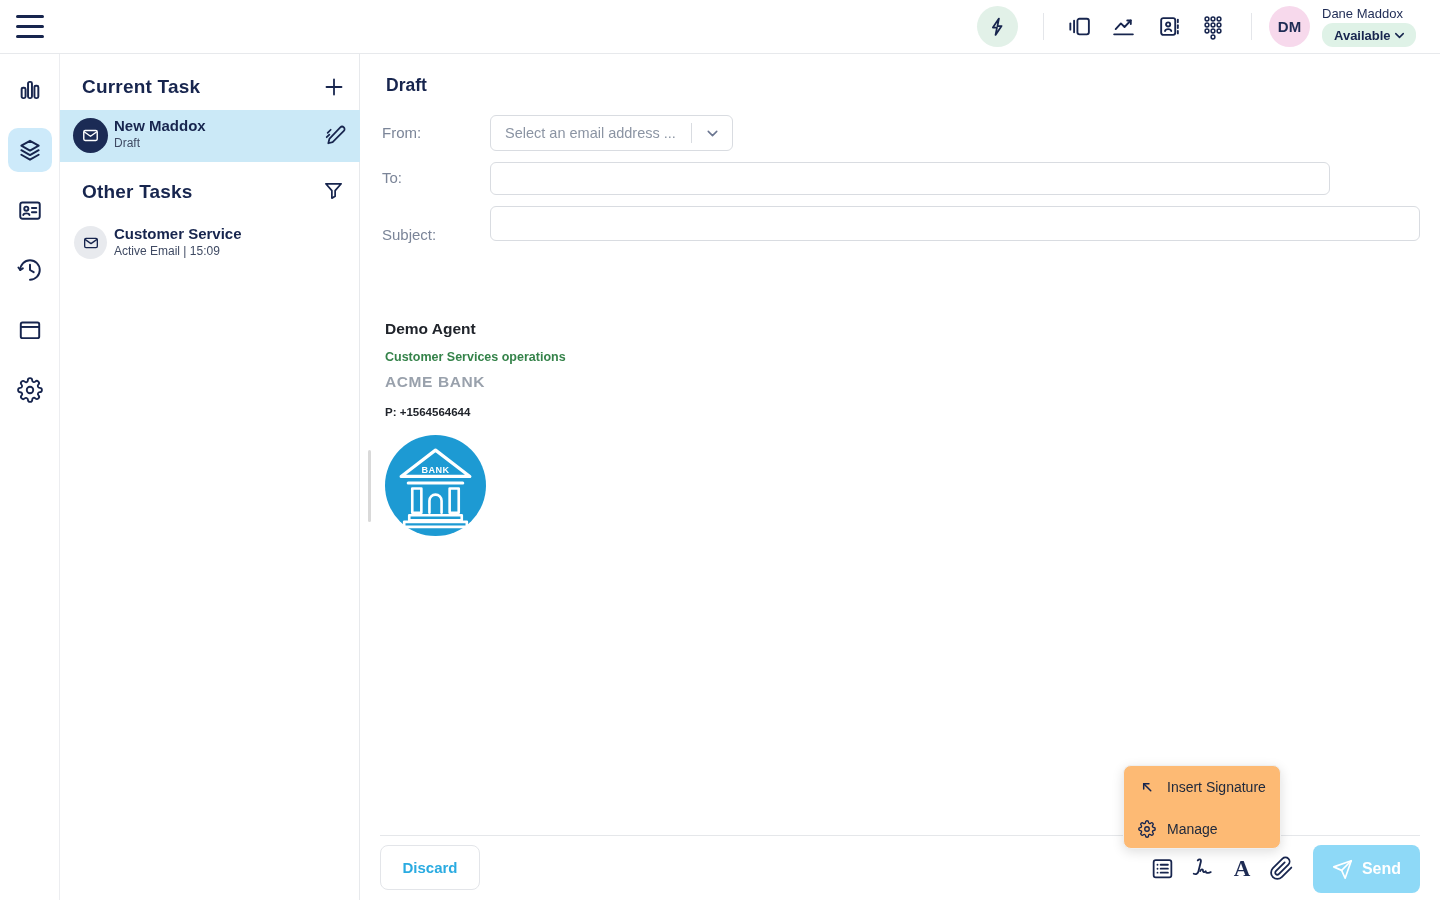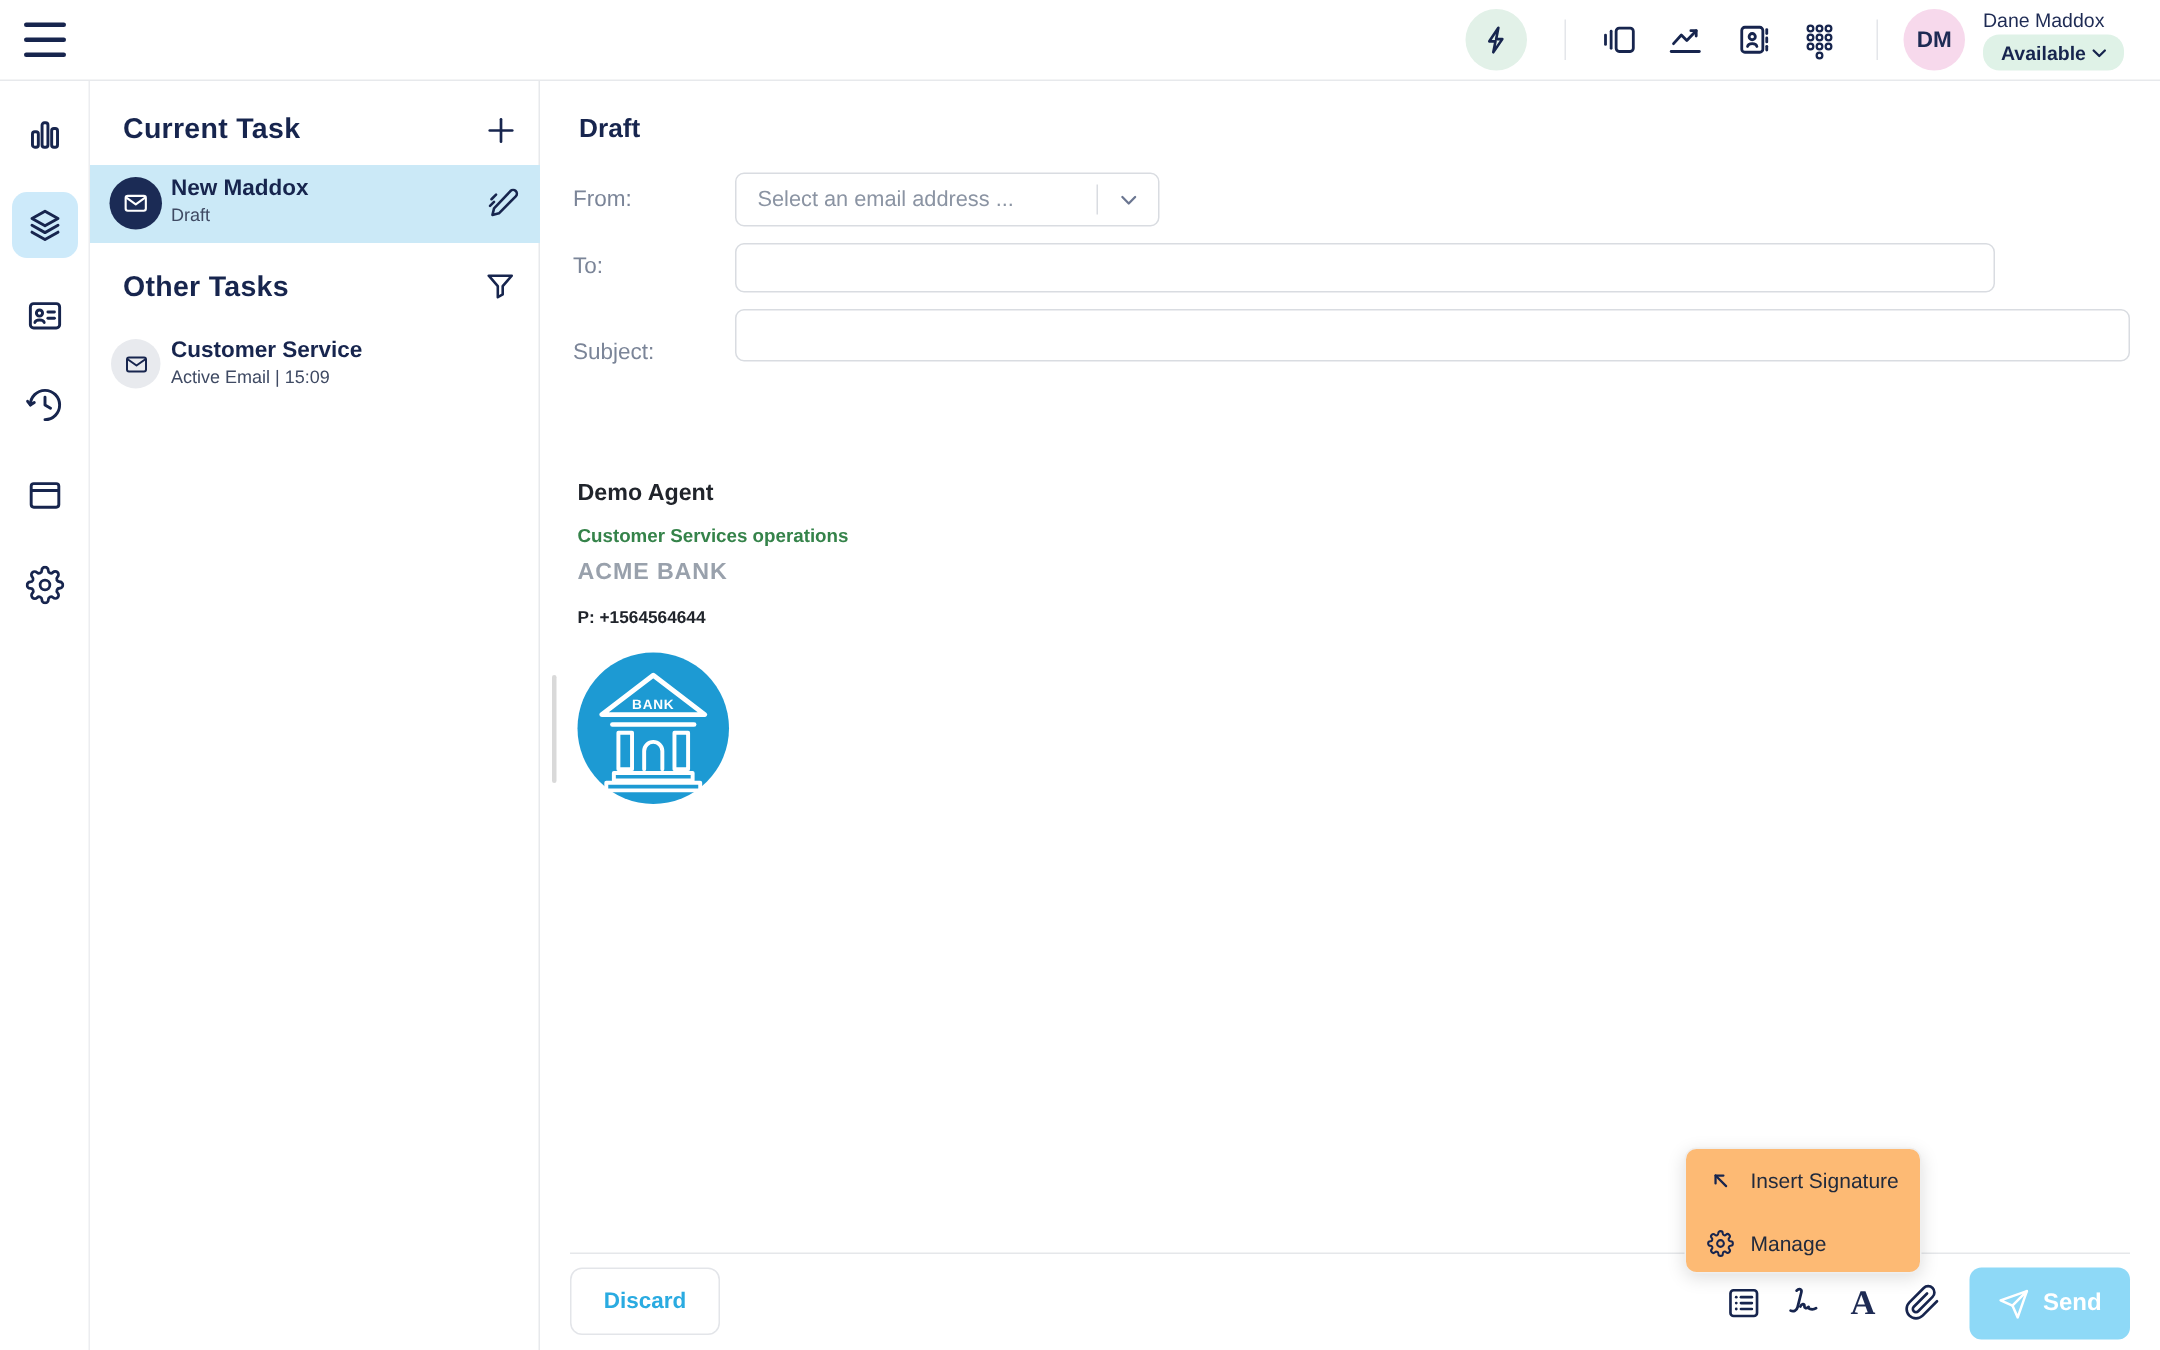--- a/index.html
+++ b/index.html
@@ -33,21 +33,21 @@
   .task-avatar { position:absolute; border-radius:50%; display:flex; align-items:center; justify-content:center; }
   .task-avatar.dark { background:#1b2b55; }
   .task-avatar.grey { background:#e8eaee; }
   .task-title { position:absolute; left:54px; font-size:15px; font-weight:bold; color:#17254e; white-space:nowrap; }
   .task-sub { position:absolute; left:54px; font-size:12px; color:#3f4a63; white-space:nowrap; }
 
   
   .main { position:absolute; left:360px; top:54px; width:1080px; height:846px; background:#fff; }
   .draft-title { position:absolute; left:26px; top:21px; font-size:17.5px; font-weight:bold; color:#17254e; }
   .field-label { position:absolute; left:22px; font-size:15px; color:#7b8598; }
-  .from-select { position:absolute; left:130px; top:61px; width:283px; height:36px; border:1px solid #d9dce1; border-radius:6px; background:#fff; display:flex; align-items:center; cursor:pointer; }
+  .from-select { position:absolute; left:130px; top:61px; width:243px; height:36px; border:1px solid #d9dce1; border-radius:6px; background:#fff; display:flex; align-items:center; cursor:pointer; }
   .from-placeholder { margin-left:14px; font-size:14.5px; color:#8b94a3; flex:1; }
   .from-divider { width:1px; height:20px; background:#d9dce1; }
   .from-chevron { width:40px; display:flex; align-items:center; justify-content:center; }
   .text-input { position:absolute; border:1px solid #d9dce1; border-radius:6px; background:#fff; font-size:14.5px; color:#1e2b54; padding:0 12px; outline:none; font-family:"Liberation Sans", sans-serif; }
   .ccbcc-link { position:absolute; left:990px; top:115px; font-size:14.5px; color:#29abe2; text-decoration:underline; cursor:pointer;margin-top:48px; }
   .scroll-thumb { position:absolute; left:8px; top:396px; width:3px; height:72px; background:#d9d9d9; border-radius:2px; }
 
   
   .sig { position:absolute; left:25px; top:266px; }
   .sig-name { font-size:15.5px; font-weight:bold; color:#20242b; }

